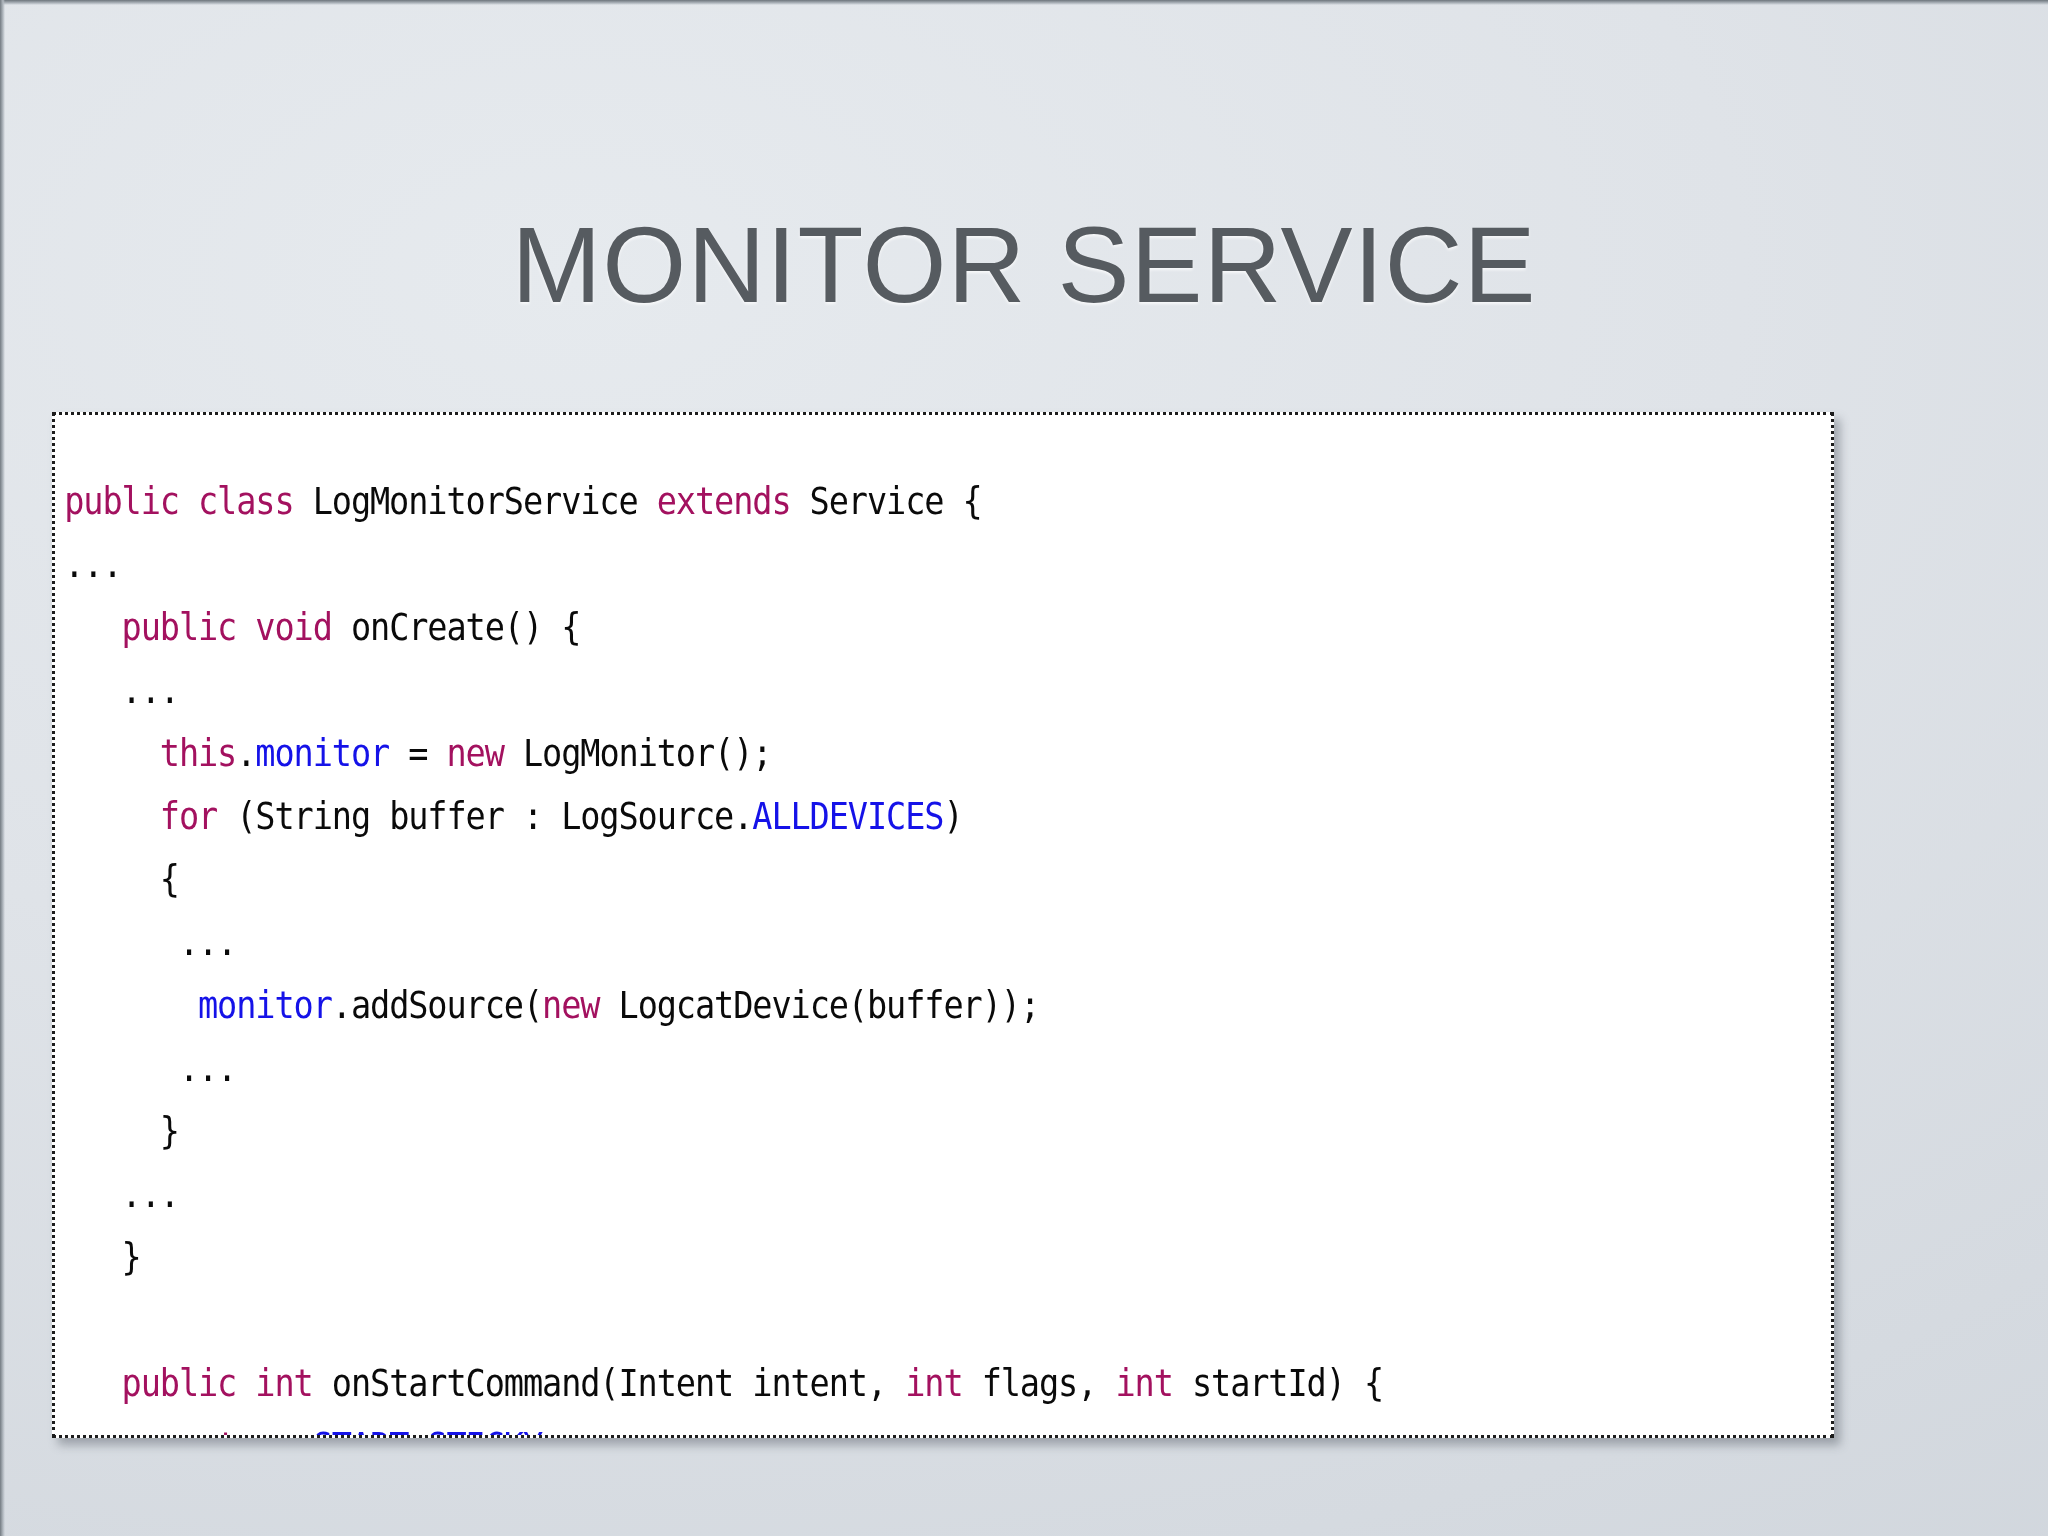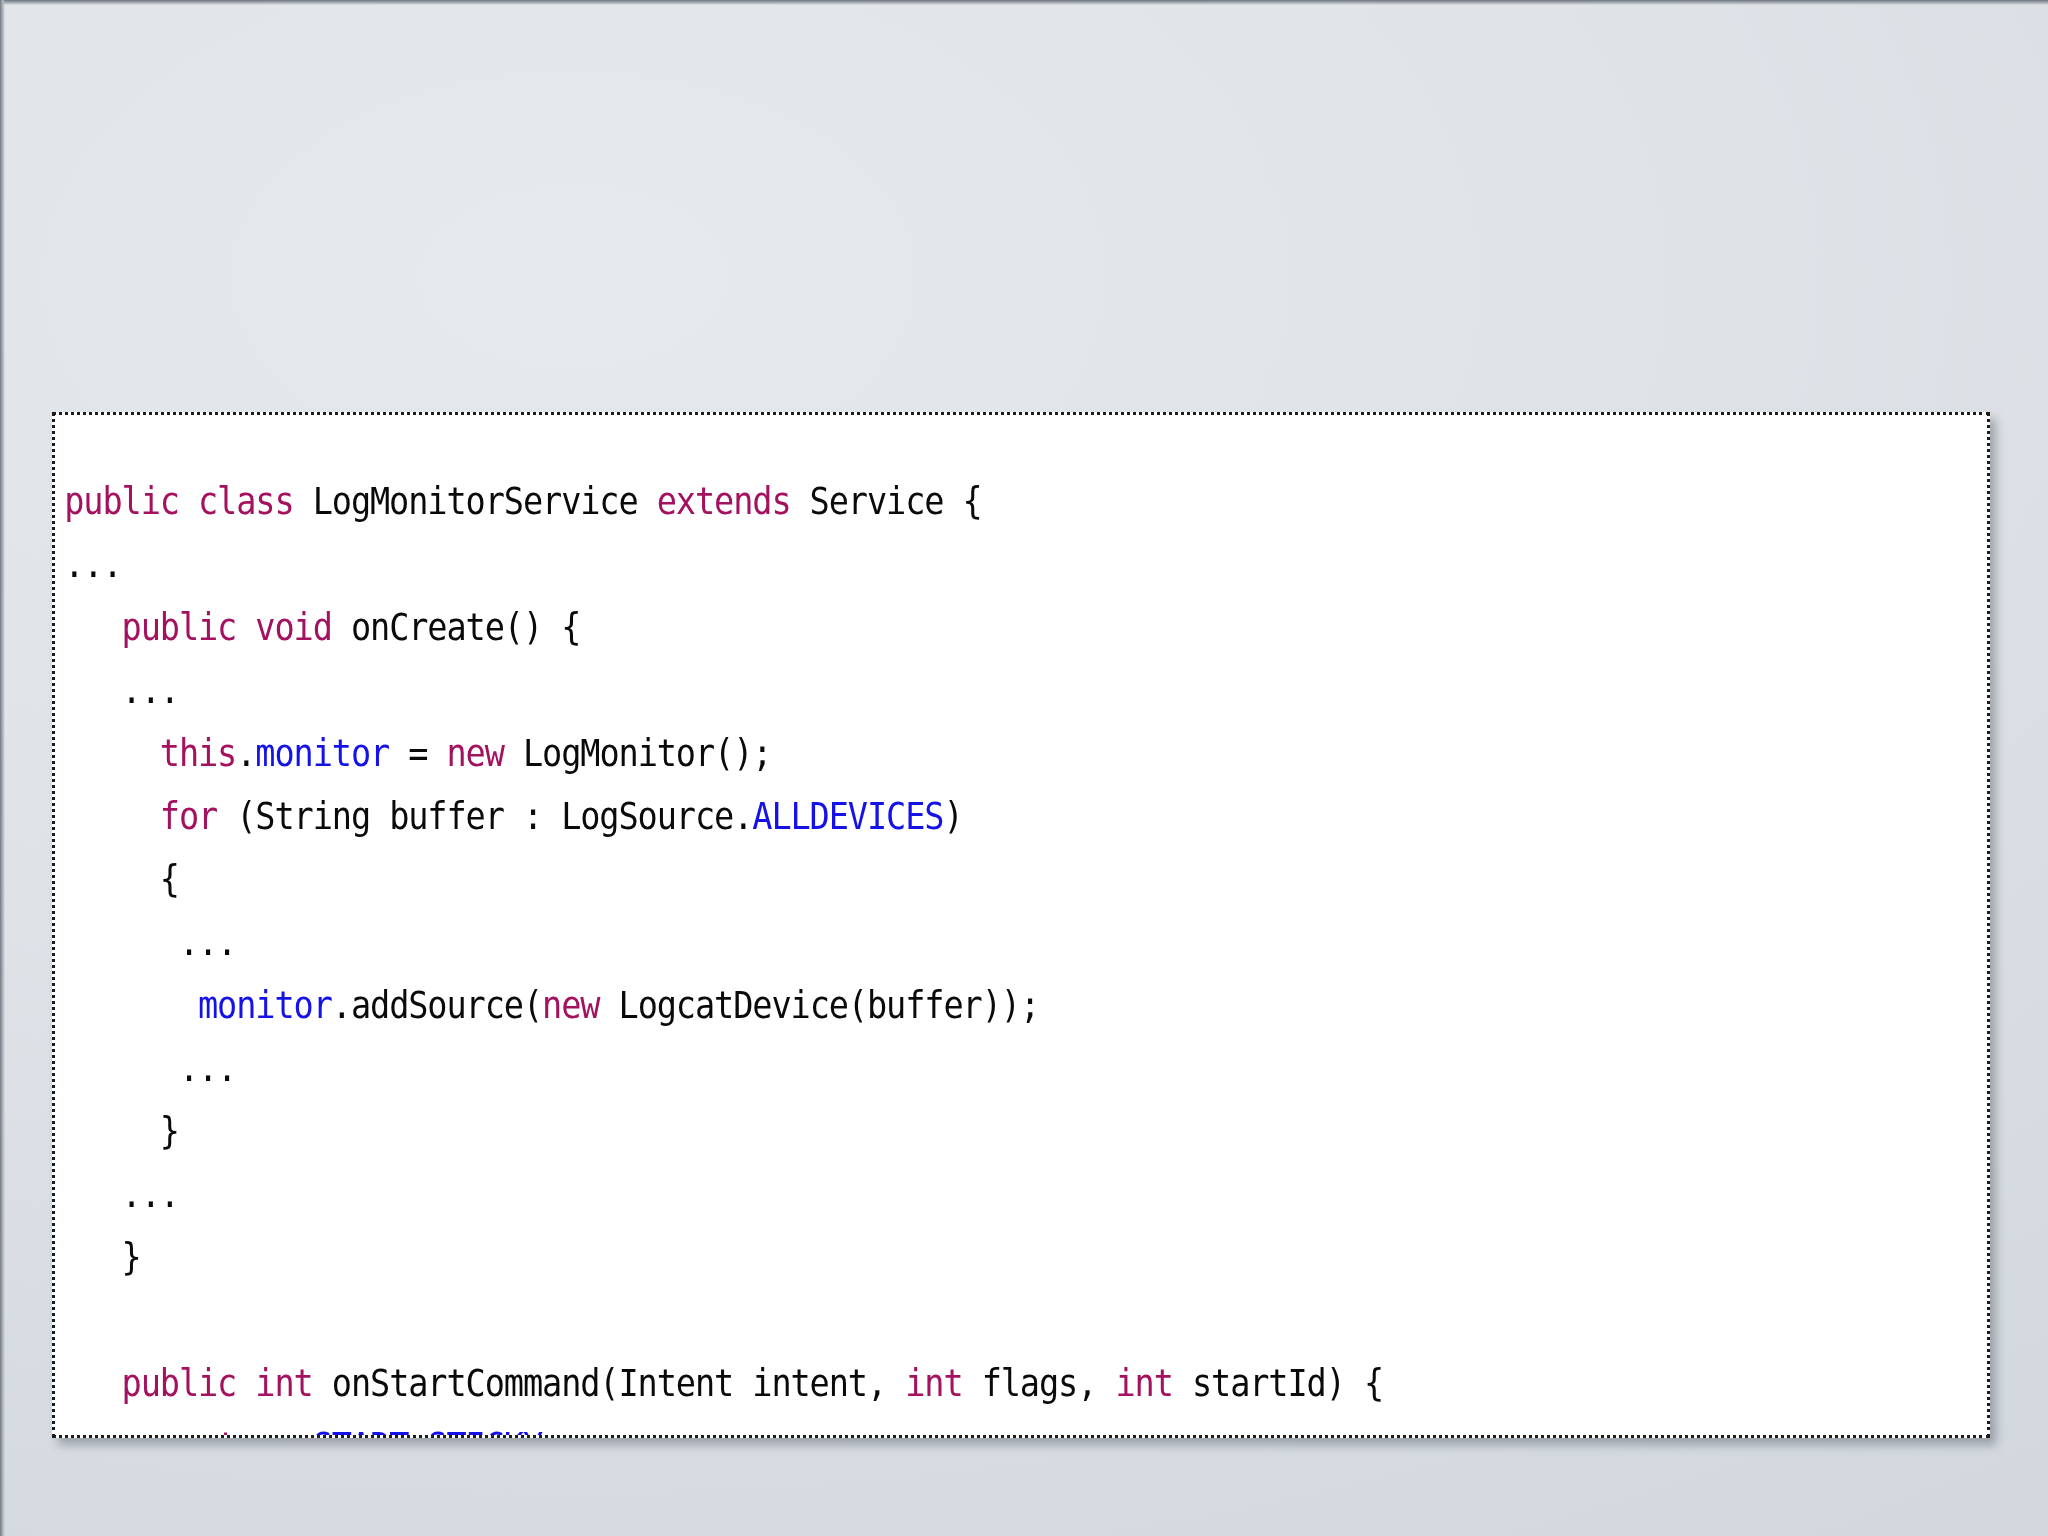--- a/index.html
+++ b/index.html
@@ -58,21 +58,21 @@
     color: #565b60;
     line-height: 1.05;
     white-space: nowrap;
     text-shadow: 0 2px 3px rgba(255,255,255,0.75);
   }
 
   .code-card {
     position: absolute;
     left: 52px;
     top: 412px;
-    width: 1938px;
+    width: 1782px;
     height: 1026px;
     box-sizing: border-box;
     background: #ffffff;
     border: 3px dotted #1c1c1c;
     box-shadow: 6px 7px 9px rgba(70,78,88,0.40);
     overflow: hidden;
   }
 
   .code-body {
     padding: 18px 0 0 10px;
@@ -93,18 +93,19 @@
 
   .kw  { color: #a3115f; }   
   .id  { color: #1512e8; }   
   .pl  { color: #0a0a0a; }   
 </style>
 </head>
 <body>
 
 <div id="slide">
 
+  <h1 class="slide-title">MONITOR SERVICE</h1>
 
   <div class="code-card">
     <pre class="code-body" id="code-body"><div class="code-line"><span class="kw">public class </span><span class="pl">LogMonitorService </span><span class="kw">extends </span><span class="pl">Service {</span></div><div class="code-line"><span class="pl">...</span></div><div class="code-line"><span class="pl">   </span><span class="kw">public void </span><span class="pl">onCreate() {</span></div><div class="code-line"><span class="pl">   ...</span></div><div class="code-line"><span class="pl">     </span><span class="kw">this</span><span class="pl">.</span><span class="id">monitor</span><span class="pl"> = </span><span class="kw">new </span><span class="pl">LogMonitor();</span></div><div class="code-line"><span class="pl">     </span><span class="kw">for </span><span class="pl">(String buffer : LogSource.</span><span class="id">ALLDEVICES</span><span class="pl">)</span></div><div class="code-line"><span class="pl">     {</span></div><div class="code-line"><span class="pl">      ...</span></div><div class="code-line"><span class="pl">       </span><span class="id">monitor</span><span class="pl">.addSource(</span><span class="kw">new </span><span class="pl">LogcatDevice(buffer));</span></div><div class="code-line"><span class="pl">      ...</span></div><div class="code-line"><span class="pl">     }</span></div><div class="code-line"><span class="pl">   ...</span></div><div class="code-line"><span class="pl">   }</span></div><div class="code-line"><span class="pl"> </span></div><div class="code-line"><span class="pl">   </span><span class="kw">public int </span><span class="pl">onStartCommand(Intent intent, </span><span class="kw">int </span><span class="pl">flags, </span><span class="kw">int </span><span class="pl">startId) {</span></div><div class="code-line"><span class="pl">      </span><span class="kw">return </span><span class="id">START_STICKY</span><span class="pl">;</span></div></pre>
   </div>
 
 </div>
 
 </body></html>

